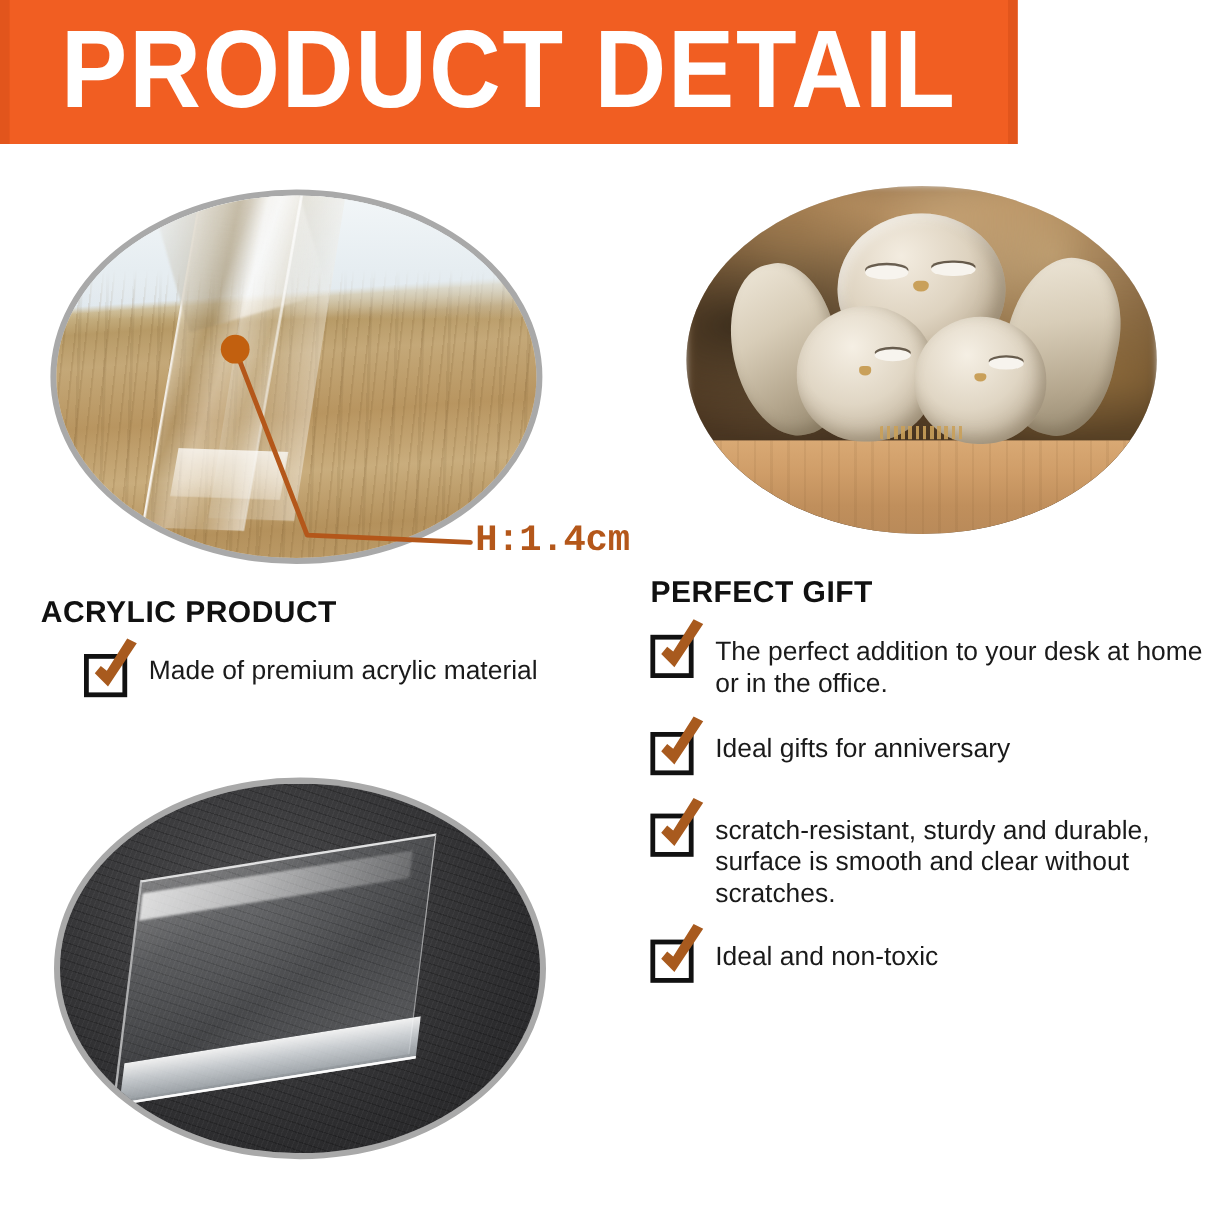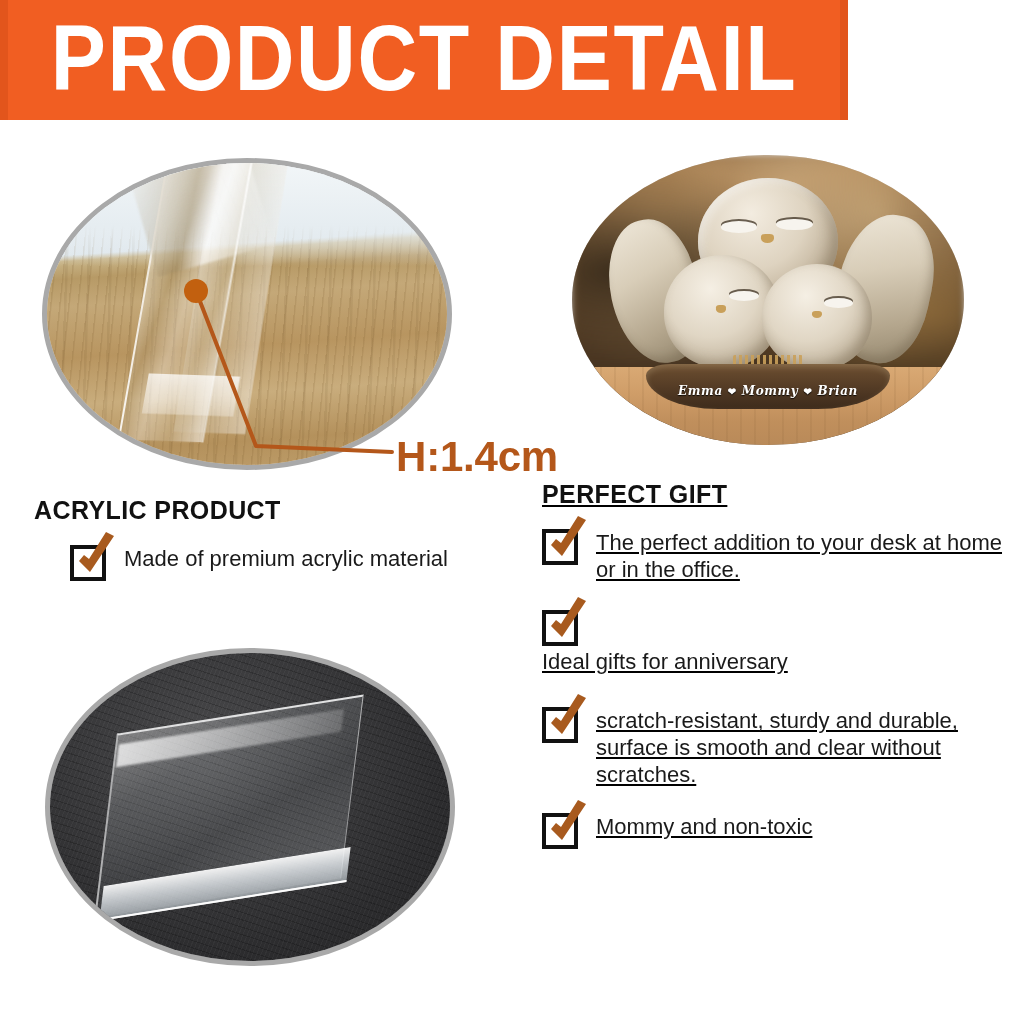--- a/index.html
+++ b/index.html
@@ -233,30 +233,30 @@
     background:linear-gradient(90deg, rgba(255,255,255,0.75), rgba(255,255,255,0.18));
     transform:rotate(-9deg) skewX(-16deg);
     filter:blur(1px);
   }
 
   
   .annot-svg{ position:absolute; left:0; top:0; width:1024px; height:1024px; pointer-events:none; }
   .annot-label{
     position:absolute; left:396px; top:433px;
     color:#B4571A;
-    font-size:42px; font-weight:700;
+    font-size:31px; font-weight:700;
     letter-spacing:-0.2px;
-    font-family:Liberation Sans, sans-serif;
+    font-family:Liberation Mono, monospace;
     white-space:nowrap;
   }
 
   
   .section{ position:absolute; }
   #section-acrylic-material{ left:34px; top:496px; width:490px; }
-  #section-perfect-gift{ left:542px; top:480px; width:468px;text-decoration:underline; }
+  #section-perfect-gift{ left:542px; top:480px; width:468px; }
 
   .section-heading{
     font-size:25px; font-weight:700; color:#111111;
     letter-spacing:0.4px;
     font-family:"Liberation Sans", sans-serif;
     margin-bottom:18px;
   }
 
   .feature-list{ list-style:none; }
   .feature{
@@ -279,21 +279,21 @@
     font-size:22px; line-height:1.22;
     color:#1a1a1a;
     font-family:"Liberation Sans", sans-serif;
     padding-top:3px;
   }
 
   
   #section-acrylic-material .feature{ margin-bottom:0;padding-left:36px; }
   #section-perfect-gift .feature.f1{ margin-bottom:24px;justify-content:space-between; }
   #section-perfect-gift .feature.f2{ margin-bottom:30px; }
-  #section-perfect-gift .feature.f3{ margin-bottom:30px;flex-direction:column; }
+  #section-perfect-gift .feature.f3{ margin-bottom:30px; }
   #section-perfect-gift .feature.f4{ margin-bottom:22px; }
 </style>
 </head>
 <body>
 
 <div class="page">
 
   <div class="header" style="background: rgb(241, 94, 34);">
     <div class="header-title" style="color: rgb(255, 255, 255);">PRODUCT DETAIL</div>
   </div>
@@ -331,25 +331,20 @@
           <div class="beak"></div>
         </div>
 
         <div class="owl-chick chick-r">
           <div class="eye eye-b"></div>
           <div class="beak"></div>
         </div>
 
         <div class="owl-feet"></div>
 
-        <div class="owl-base">
-          <div class="owl-base-names">
-            <span>Emma</span><span class="hrt">❤</span><span>Mommy</span><span class="hrt">❤</span><span>Brian</span>
-          </div>
-        </div>
       </div>
     </div>
   </div>
 
   <div class="oval" id="oval-acrylic-block" style="border-color: rgb(169, 169, 169);">
     <div class="scene">
       <div class="slate"></div>
       <div class="block-top"></div>
       <div class="block-side"></div>
       <div class="block-gloss"></div>
@@ -402,18 +397,18 @@
           </svg>
         </span>
         <span class="feature-text">scratch-resistant, sturdy and durable, surface is smooth and clear without scratches.</span>
       </li>
       <li class="feature f5">
         <span class="checkbox">
           <svg class="tick" viewBox="0 0 52 52" xmlns="http://www.w3.org/2000/svg">
             <path d="M10 29 L21 40 L45 4 L37 0 L20 27 L15 23 Z" fill="#A85A1E"></path>
           </svg>
         </span>
-        <span class="feature-text">Mommy and non-toxic</span>
+        <span class="feature-text">Ideal and non-toxic</span>
       </li>
     </ul>
   </div>
 
 </div>
 
 </body></html>

